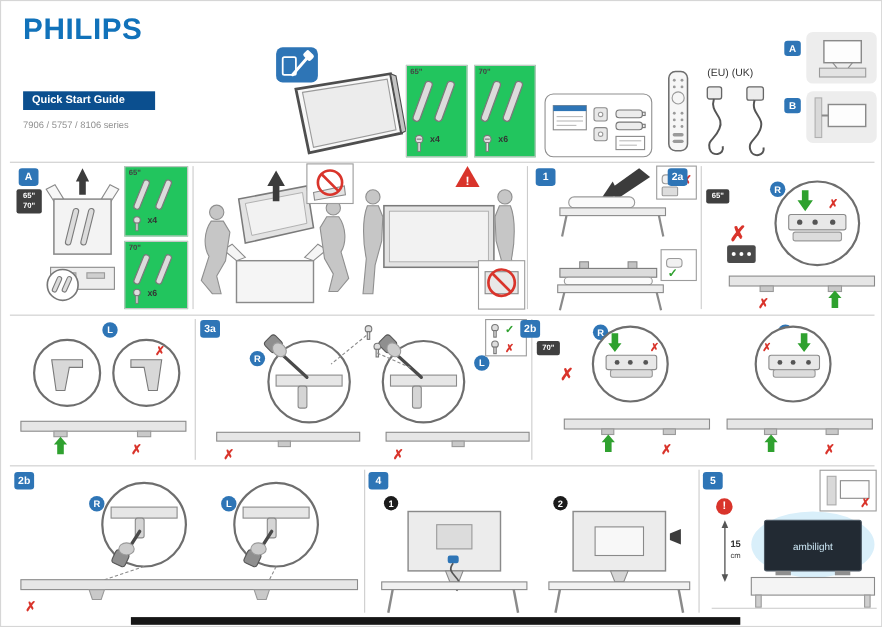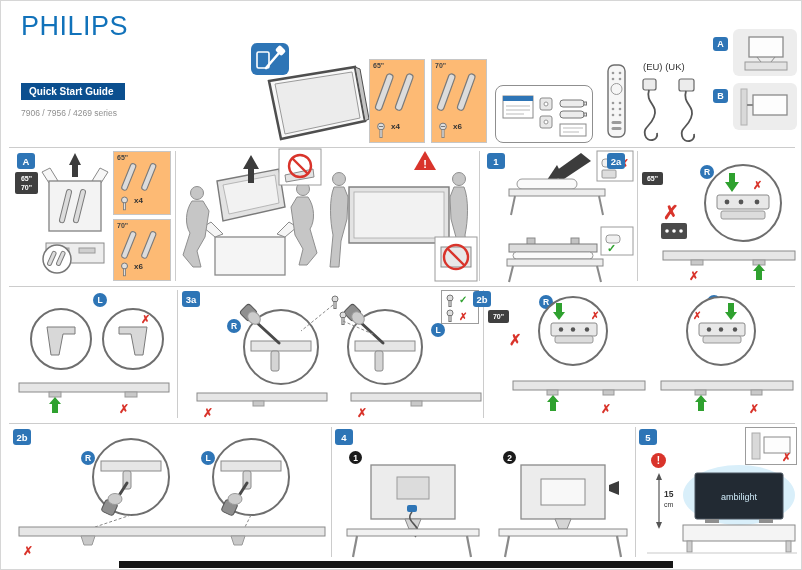--- a/index.html
+++ b/index.html
@@ -2,48 +2,48 @@
 <html><head>
 <meta charset="utf-8">
 <style>
   *{margin:0;padding:0;box-sizing:border-box}
   html,body{background:#ffffff}
   .page{position:relative;width:802px;height:570px;background:#fff;font-family:"Liberation Sans",sans-serif;color:#333;border:1px solid #d6d6d6;overflow:hidden}
   svg{position:absolute;overflow:visible}
   svg text{font-family:"Liberation Sans",sans-serif}
   .sb-row svg,.inset svg{position:static}
   .abs{position:absolute}
-  .logo{position:absolute;left:20px;top:10px;font-size:27px;font-weight:normal;color:#1172ba;letter-spacing:.5px}
+  .logo{position:absolute;left:20px;top:10px;font-size:27px;font-weight:bold;color:#1172ba;letter-spacing:.5px}
   .bar1{position:absolute;left:20px;top:54px;width:122px;height:26px;background:linear-gradient(90deg,#2f9fd8,#0d5f9e);color:#fff;font-size:14px;font-weight:bold;line-height:26px;padding-left:8px}
-  .bar2{position:absolute;left:20px;top:82px;width:104px;height:17px;background:#0b4f8f;color:#fff;font-size:10px;font-weight:bold;line-height:17px;padding-left:8px}
+  .bar2{position:absolute;left:20px;top:82px;width:120px;height:17px;background:#0b4f8f;color:#fff;font-size:10px;font-weight:bold;line-height:17px;padding-left:8px}
   .series{position:absolute;left:20px;top:107px;font-size:8.5px;color:#8f8f8f}
   .badge{position:absolute;background:#2e75b6;color:#fff;font-weight:bold;display:flex;align-items:center;justify-content:center;border-radius:3px;width:18px;height:16px;font-size:9.5px}
   .badge.sm{width:15px;height:14px;font-size:9px}
   .badge.round{border-radius:50%;width:14px;height:14px;font-size:8.5px}
   .darkbox{position:absolute;background:#3f3f3f;color:#fff;font-size:7px;font-weight:bold;text-align:center;border-radius:2px;padding:2px 2px;line-height:1.3}
   .hl{position:absolute;height:1px;background:#cccccc}
   .vl{position:absolute;width:1px;background:#cccccc}
   .graybox{position:absolute;background:#ededed;border-radius:6px}
-  .standbox{position:absolute;background:#fdba74;border:1px solid #c6c6c6}
+  .standbox{position:absolute;background:#22c55e;border:1px solid #c6c6c6}
   .sb-label{position:absolute;left:3px;top:2px;font-size:7px;font-weight:bold;color:#444}
   .sb-row{position:absolute;left:5px;bottom:3px;display:flex;align-items:flex-start;gap:4px;font-size:8px;font-weight:bold;color:#333}
   .inset{position:absolute;background:#fff;border:1px solid #9c9c9c}
   .stepdot{position:absolute;width:13px;height:13px;border-radius:50%;background:#1b1b1b;color:#fff;font-size:8.5px;font-weight:bold;display:flex;align-items:center;justify-content:center}
   .warncirc{position:absolute;width:15px;height:15px;border-radius:50%;background:#d9342b;color:#fff;font-size:10px;font-weight:bold;display:flex;align-items:center;justify-content:center}
   .powerlabel{position:absolute;font-size:9.5px;color:#333;font-weight:normal}
   .blackbar{position:absolute;background:#161616}
 </style>
 </head>
 <body>
 
 <div class="page">
 
   <div class="logo">PHILIPS</div>
   <div class="bar2">Quick Start Guide</div>
-  <div class="series">7906 / 7956 / 4269 series</div>
+  <div class="series">7906 / 5757 / 8106 series</div>
 
   <div class="abs" style="left:250px;top:42px;width:38px;height:32px;background:#2e75b6;border-radius:6px">
     <svg width="38" height="32" style="left:0;top:0">
       <rect x="6" y="9" width="12" height="16" rx="1.5" fill="none" stroke="#fff" stroke-width="1.6"></rect>
       <line x1="15" y1="25" x2="28" y2="10" stroke="#fff" stroke-width="2.6" stroke-linecap="round"></line>
       <rect x="25" y="4" width="9" height="7" rx="2" transform="rotate(45 29.5 7.5)" fill="#fff"></rect>
     </svg>
   </div>
 
   <svg style="left:264px;top:62px" width="106" height="80">

